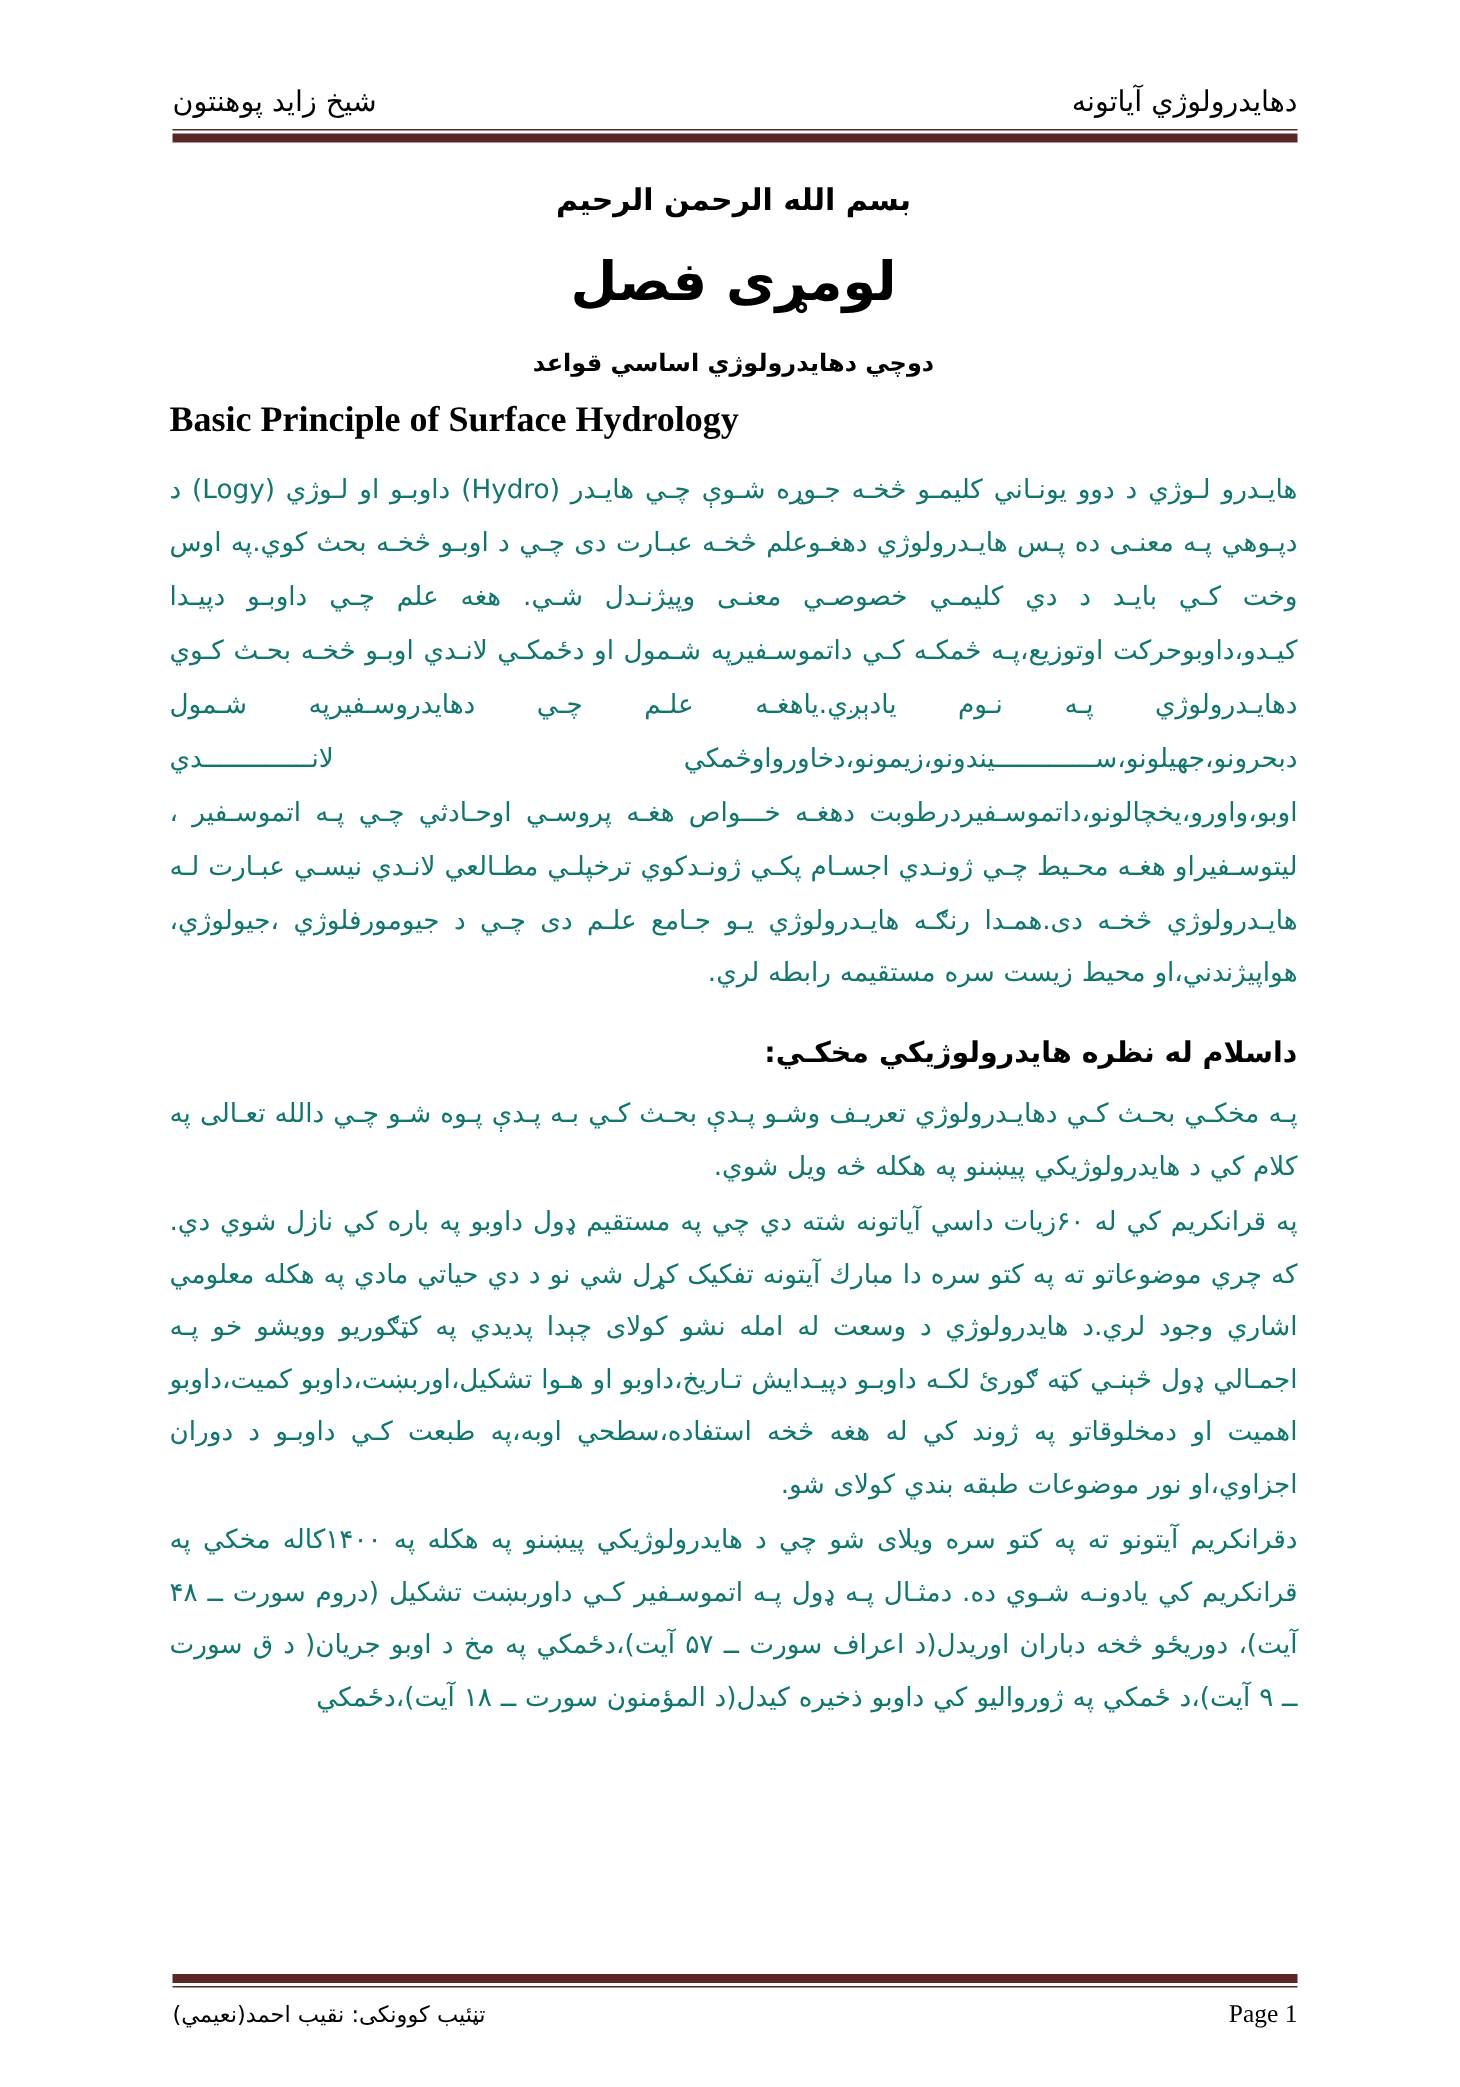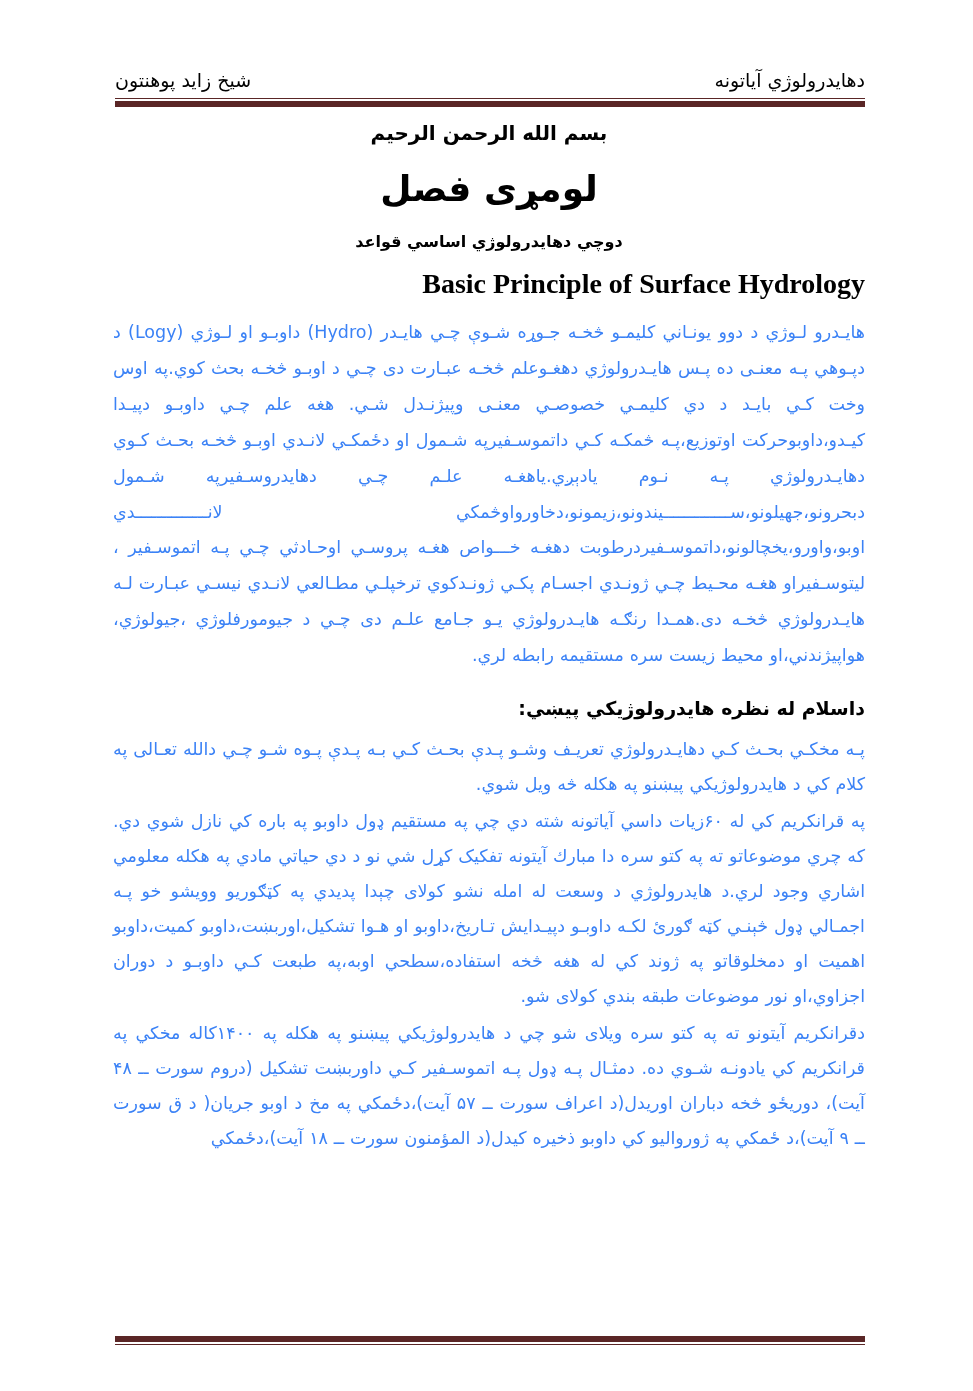--- a/index.html
+++ b/index.html
@@ -14,21 +14,21 @@
     height: 1391px;
     margin: 0 auto;
     background: #ffffff;
     box-sizing: border-box;
     overflow: hidden;
   }
 
   
   .page-header {
     position: absolute;
-    top: 68px;
+    top: 56px;
     left: 115px;
     width: 750px;
   }
   .header-row {
     display: flex;
     flex-direction: row-reverse;
     justify-content: space-between;
     align-items: baseline;
     direction: rtl;
     font-family: "DejaVu Sans", sans-serif;
@@ -108,38 +108,38 @@
   .title-sub {
     text-align: center;
     font-family: "DejaVu Sans", sans-serif;
     font-weight: bold;
     font-size: 16px;
     line-height: 1.5;
     margin: 0 0 10px 0;
     color: #000;
   }
   .title-english {
-    text-align: right;
+    text-align: left;
     font-family: "Liberation Serif", serif;
     font-weight: bold;
-    font-size: 28px;
+    font-size: 24px;
     line-height: 1.4;
     margin: 0 0 12px 0;
     direction: ltr;
     color: #000;
   }
 
   .body-par {
     font-family: "DejaVu Sans", sans-serif;
     font-size: 17.5px;
     line-height: 2.05;
     text-align: justify;
     text-align-last: right;
     margin: 0 0 2px 0;
-    color: #3b82f6;
+    color: #0f766e;
     word-spacing: 0.02em;
   }
   .body-par.tight { line-height: 2.0; }
 
   .section-heading {
     font-family: "DejaVu Sans", sans-serif;
     font-weight: bold;
     font-size: 19px;
     line-height: 1.9;
     text-align: right;
@@ -164,29 +164,33 @@
 
   <div class="content">
 
     <h1 class="title-basmala">بسم الله الرحمن الرحیم</h1>
     <h2 class="title-chapter">لومړی فصل</h2>
     <h3 class="title-sub">دوچي دهايدرولوژي اساسي قواعد</h3>
     <h3 class="title-english">Basic Principle of Surface Hydrology</h3>
 
     <p class="body-par">هايـدرو لـوژي د دوو يونـاني كليمـو څخـه جـوړه شـوې چـي هايـدر (Hydro) داوبـو او لـوژي (Logy) د دپـوهي پـه معنـی ده پـس هايـدرولوژي دهغـوعلم څخـه عبـارت دی چـي د اوبـو څخـه بحث كوي.په اوس وخت كـي بايـد د دي كليمـي خصوصـي معنـی وپیژنـدل شـي. هغه علم چـي داوبـو دپيـدا كيـدو،داوبوحركت اوتوزيع،پـه څمكـه كـي داتموسـفيرپه شـمول او دځمكـي لانـدي اوبـو څخـه بحـث كـوي دهايـدرولوژي پـه نـوم يادېږي.ياهغـه علـم چـي دهايدروسـفيرپه شـمول دبحرونو،جهيلونو،ســـــــــــــیندونو،زیمونو،دخاورواوڅمكي لانــــــــــــــدي اوبو،واورو،يخچالونو،داتموسـفيردرطوبت دهغـه خـــواص هغـه پروسـي اوحـادثي چـي پـه اتموسـفير ، ليتوسـفيراو هغـه محـيط چـي ژونـدي اجسـام پكـي ژونـدكوي ترخپلـي مطـالعي لانـدي نيسـي عبـارت لـه هايـدرولوژي څخـه دی.همـدا رنګـه هايـدرولوژي يـو جـامع علـم دی چـي د جيومورفلوژي ،جيولوژي، هواپيژندني،او محيط زيست سره مستقيمه رابطه لري.</p>
 
-    <p class="section-heading">داسلام له نظره هايدرولوژيکي پيښي:</p>
+    <p class="section-heading">داسلام له نظره هايدرولوژيکي مخكـي:</p>
 
     <p class="body-par tight">پـه مخكـي بحـث كـي دهايـدرولوژي تعريـف وشـو پـدې بحـث كـي بـه پـدې پـوه شـو چـي دالله تعـالی په كلام كي د هايدرولوژيكي پيښنو په هكله څه ويل شوي.</p>
 
     <p class="body-par tight">په قرانكريم كي له ۶۰زيات داسي آياتونه شته دي چي په مستقيم ډول داوبو په باره كي نازل شوي دي. كه چري موضوعاتو ته په كتو سره دا مبارك آيتونه تفكيک كړل شي نو د دي حياتي مادي په هكله معلومي اشاري وجود لري.د هايدرولوژي د وسعت له امله نشو كولای چېدا پديدي په كټګوريو وويشو خو پـه اجمـالي ډول څېنـي كټه ګورئ لكـه داوبـو دپيـدايش تـاريخ،داوبو او هـوا تشكيل،اوربښت،داوبو كميت،داوبو اهميت او دمخلوقاتو په ژوند كي له هغه څخه استفاده،سطحي اوبه،په طبعت كـي داوبـو د دوران اجزاوي،او نور موضوعات طبقه بندي كولای شو.</p>
 
     <p class="body-par tight">دقرانكريم آيتونو ته په كتو سره ويلای شو چي د هايدرولوژيكي پيښنو په هكله په ۱۴۰۰كاله مخكي په قرانكريم كي يادونـه شـوي ده. دمثـال پـه ډول پـه اتموسـفير كـي داوربښت تشكيل (دروم سورت ــ ۴۸ آيت)، دوريځو څخه دباران اوريدل(د اعراف سورت ــ ۵۷ آيت)،دځمكي په مخ د اوبو جريان( د ق سورت ــ ۹ آيت)،د ځمكي په ژوروالیو كي داوبو ذخيره كيدل(د المؤمنون سورت ــ ۱۸ آيت)،دځمكي</p>
 
   </div>
 
   <div class="page-footer">
     <div class="footer-rule">
       <div class="thick"></div>
     </div>
+    <div class="footer-row">
+      <span>تڼئیب كوونكی: نقیب احمد(نعیمي)</span>
+      <span class="footer-page-num">Page 1</span>
+    </div>
   </div>
 
 </div>
 
 </body></html>

